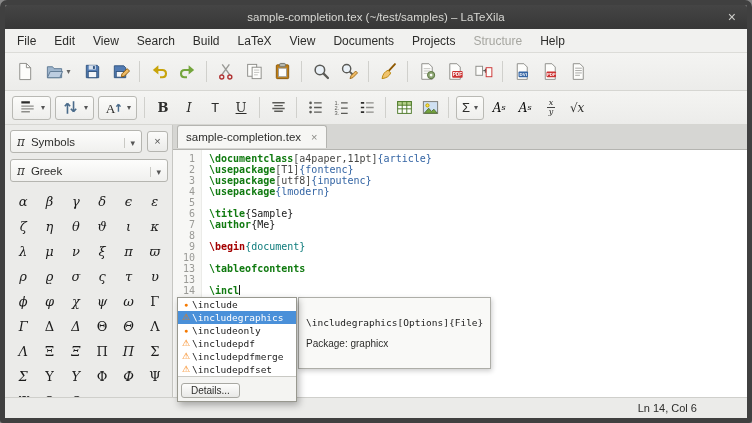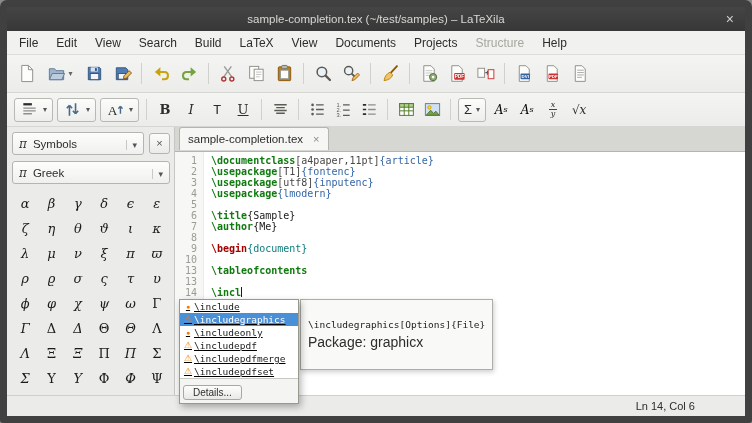--- a/index.html
+++ b/index.html
@@ -1,17 +1,17 @@
 <!DOCTYPE html>
 <html><head>
 <meta charset="utf-8">
 <style>
   html,body{margin:0;padding:0;background:#8a8a8a;}
   .window{width:752px;height:423px;box-sizing:border-box;position:relative;display:flex;flex-direction:column;
-    border:7px solid #404040;border-radius:7px 7px 3px 3px;overflow:hidden;background:#ececea;
+    border:5px solid #404040;border-radius:7px 7px 3px 3px;overflow:hidden;background:#ececea;
     font-family:"Liberation Sans",sans-serif;}
   
   .titlebar{height:24px;flex:none;background:linear-gradient(#454545,#373737);display:flex;align-items:center;justify-content:center;position:relative;}
   .title{color:#d8d8d4;font-size:11.5px;}
   .win-close{position:absolute;right:7px;top:3px;background:none;border:none;color:#cfcfcb;font-size:14px;line-height:1;cursor:default;padding:2px 4px;}
   
   .menubar{height:23px;flex:none;background:#f1f1ef;border-bottom:1px solid #dcdcd8;display:flex;align-items:center;padding:0 3px;}
   .menu-item{padding:3px 9px;font-size:12px;color:#2d2d2b;}
   .menu-item.disabled{color:#a6a6a0;}
   
@@ -68,36 +68,36 @@
   .seg-pkg{color:#3465a4;}
   .seg-txt{color:#1a1a1a;}
   .seg-kw{color:#a40000;font-weight:bold;}
   .seg-env{color:#0e7c7c;}
   .caret{display:inline-block;width:1px;height:10px;background:#1a1a1a;vertical-align:text-top;}
   
   .statusbar{height:20px;flex:none;background:#ebebe9;border-top:1px solid #cfcfcb;display:flex;align-items:center;justify-content:flex-end;padding-right:50px;}
   .pos{font-size:11px;color:#2d2d2b;}
   
   .completion-popup{position:absolute;left:172px;top:292px;width:118px;background:#fff;border:1px solid #98988f;
-    box-shadow:2px 3px 7px rgba(0,0,0,.3);z-index:5;text-decoration:underline;}
+    box-shadow:2px 3px 7px rgba(0,0,0,.3);z-index:5;}
   .c-row{display:flex;align-items:center;height:13px;padding:0 2px;}
   .c-row.sel{background:#4a90d9;}
   .c-ico{width:12px;flex:none;text-align:center;line-height:1;}
   .c-ico.dot{color:#f57900;font-size:7px;}
   .c-ico.warn{color:#f57900;font-size:9px;}
   .c-label{font-family:"DejaVu Sans Mono",monospace;font-size:9.5px;color:#1a1a1a;white-space:nowrap;}
   .sel .c-label{color:#fff;}
   .c-details{border-top:1px solid #c9c9c4;padding:3px;background:#f4f4f2;}
   .details-btn{font-size:10px;padding:1px 9px;border:1px solid #a8a8a2;border-radius:3px;
     background:linear-gradient(#fdfdfc,#e9e9e7);color:#2d2d2b;font-family:"Liberation Sans",sans-serif;}
   
   .comp-tooltip{position:absolute;left:293px;top:292px;background:#f9f9f7;border:1px solid #aeaea8;padding:19px 7px;
     z-index:4;box-shadow:1px 2px 5px rgba(0,0,0,.2);white-space:nowrap;}
   .tt-sig{font-family:"DejaVu Sans Mono",monospace;font-size:9.5px;color:#1a1a1a;}
-  .tt-pkg{font-size:14px;color:#2d2d2b;margin-top:4px;}
+  .tt-pkg{font-size:10px;color:#2d2d2b;margin-top:10px;}
 </style>
 </head>
 <body>
 
 <div class="window">
   <div class="titlebar">
     <span class="title">sample-completion.tex (~/test/samples) – LaTeXila</span>
     <button class="win-close">×</button>
   </div>
 

